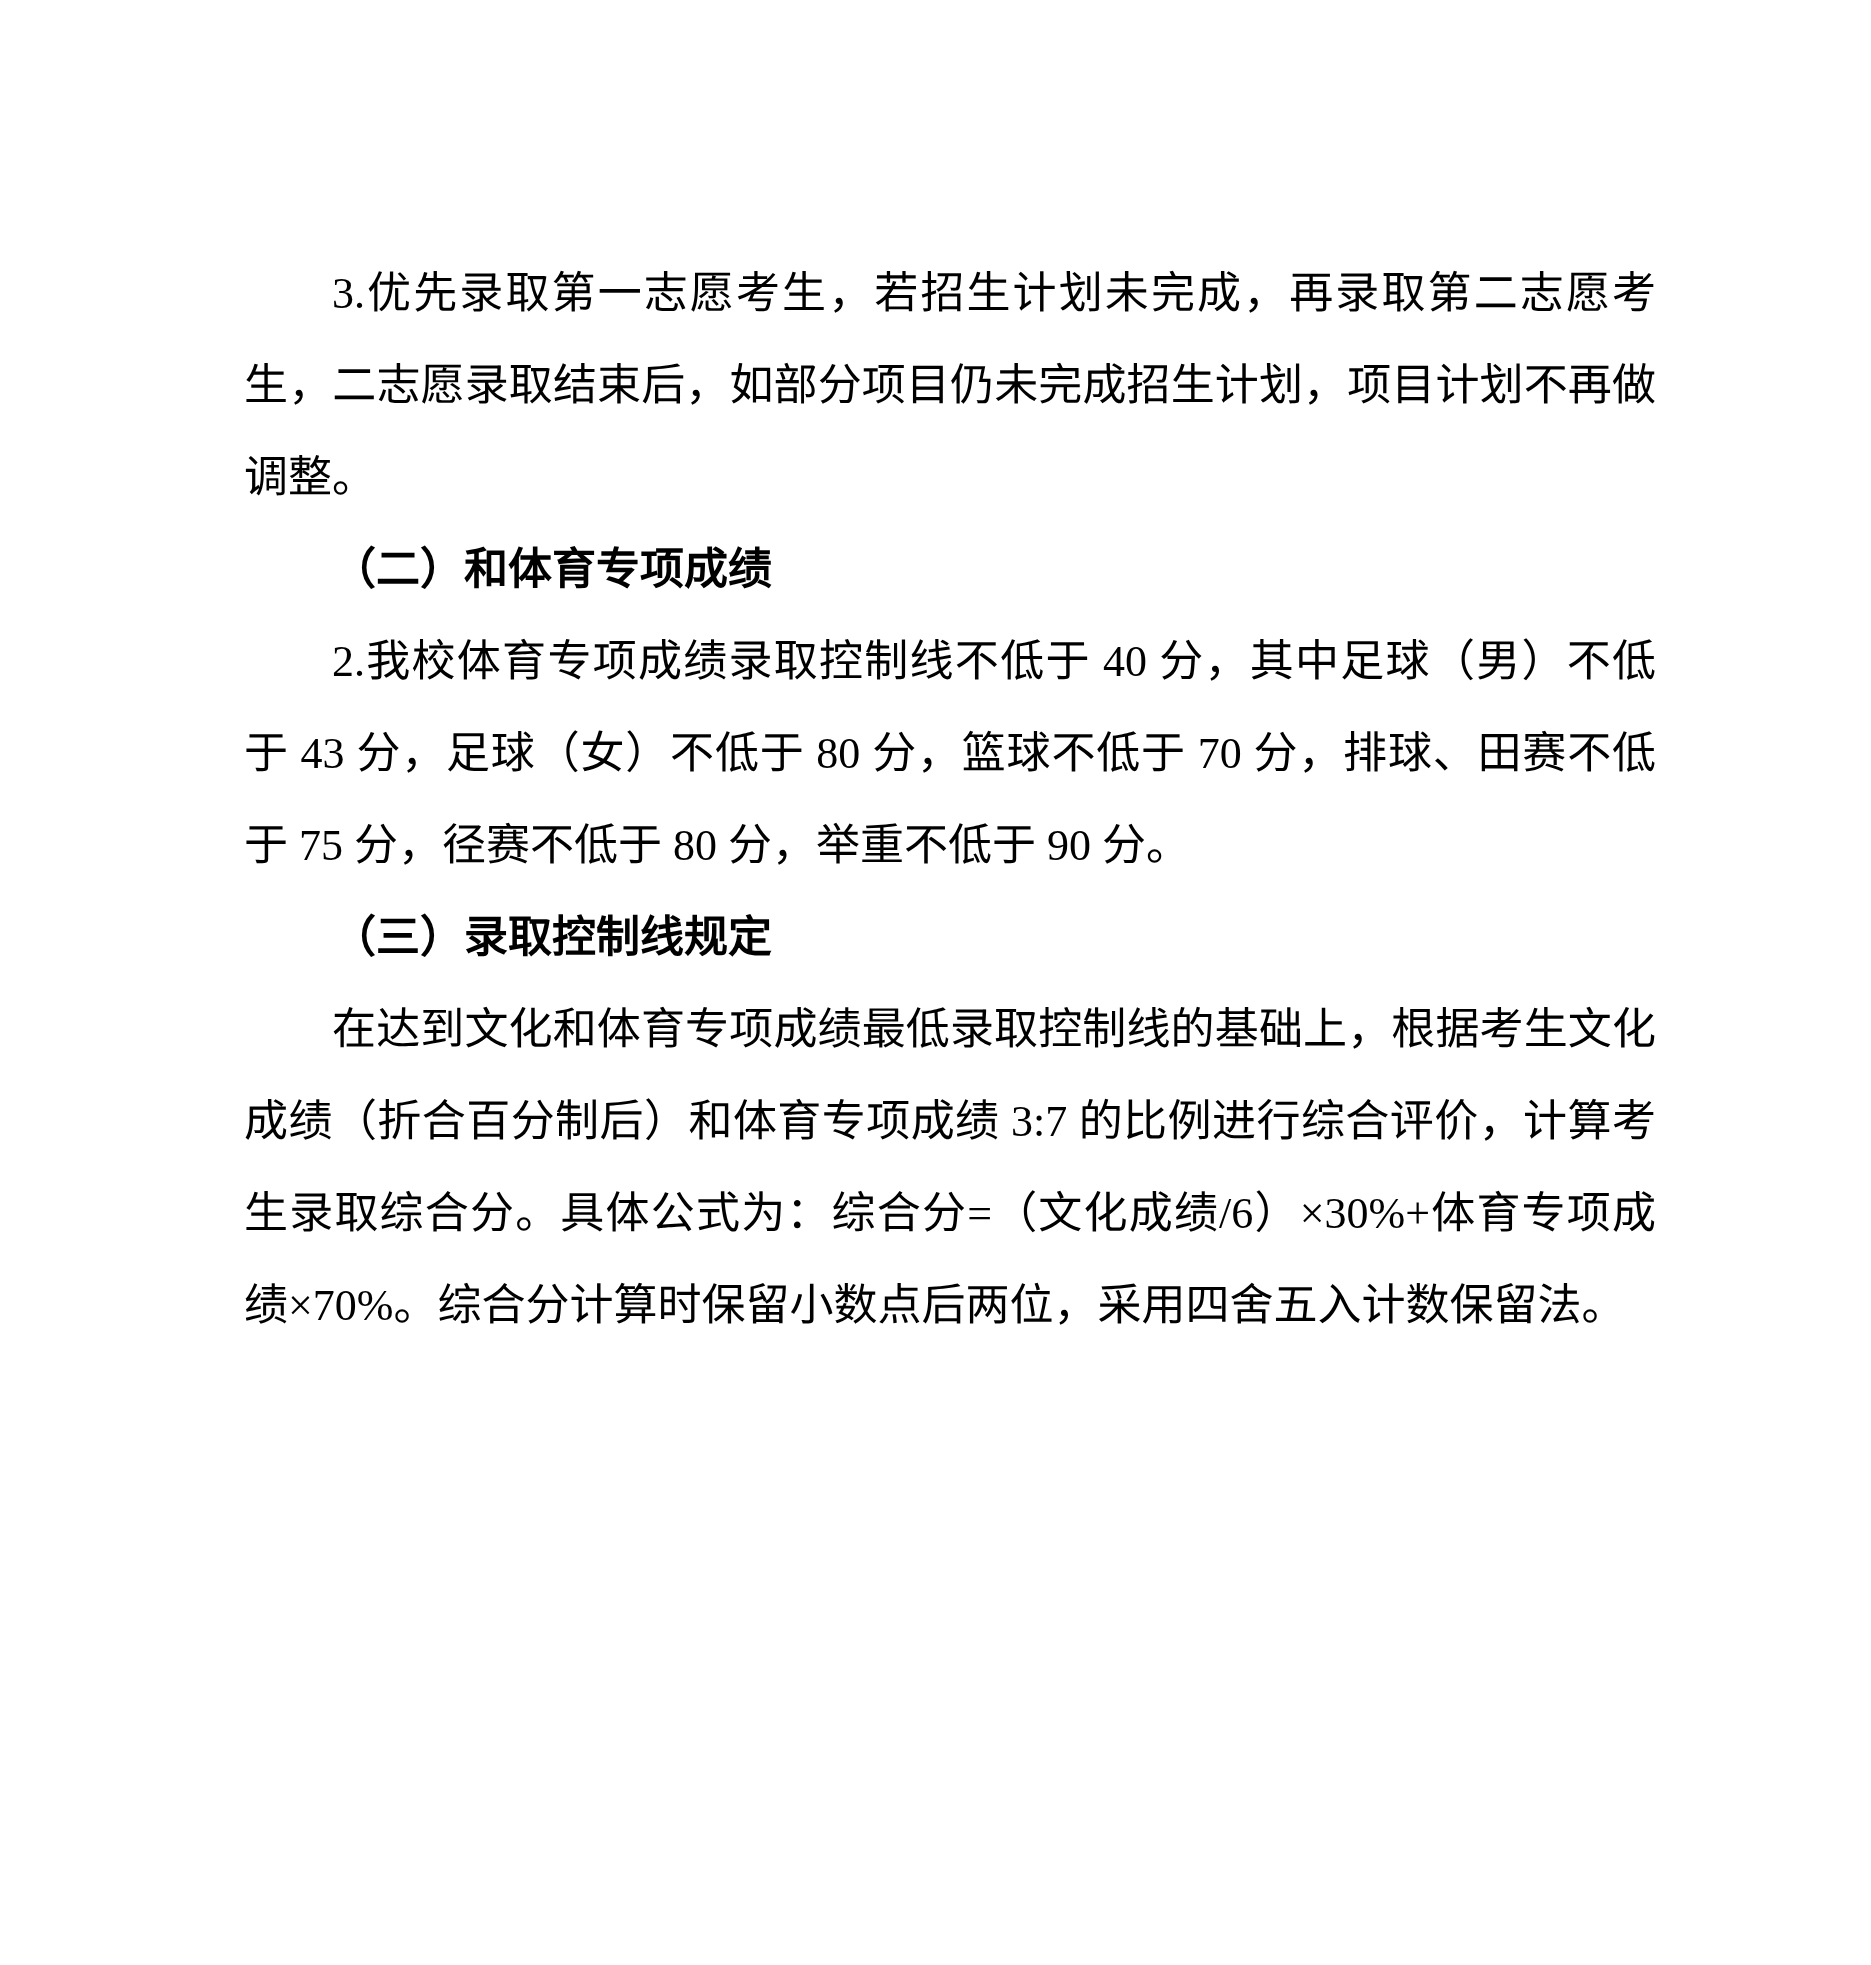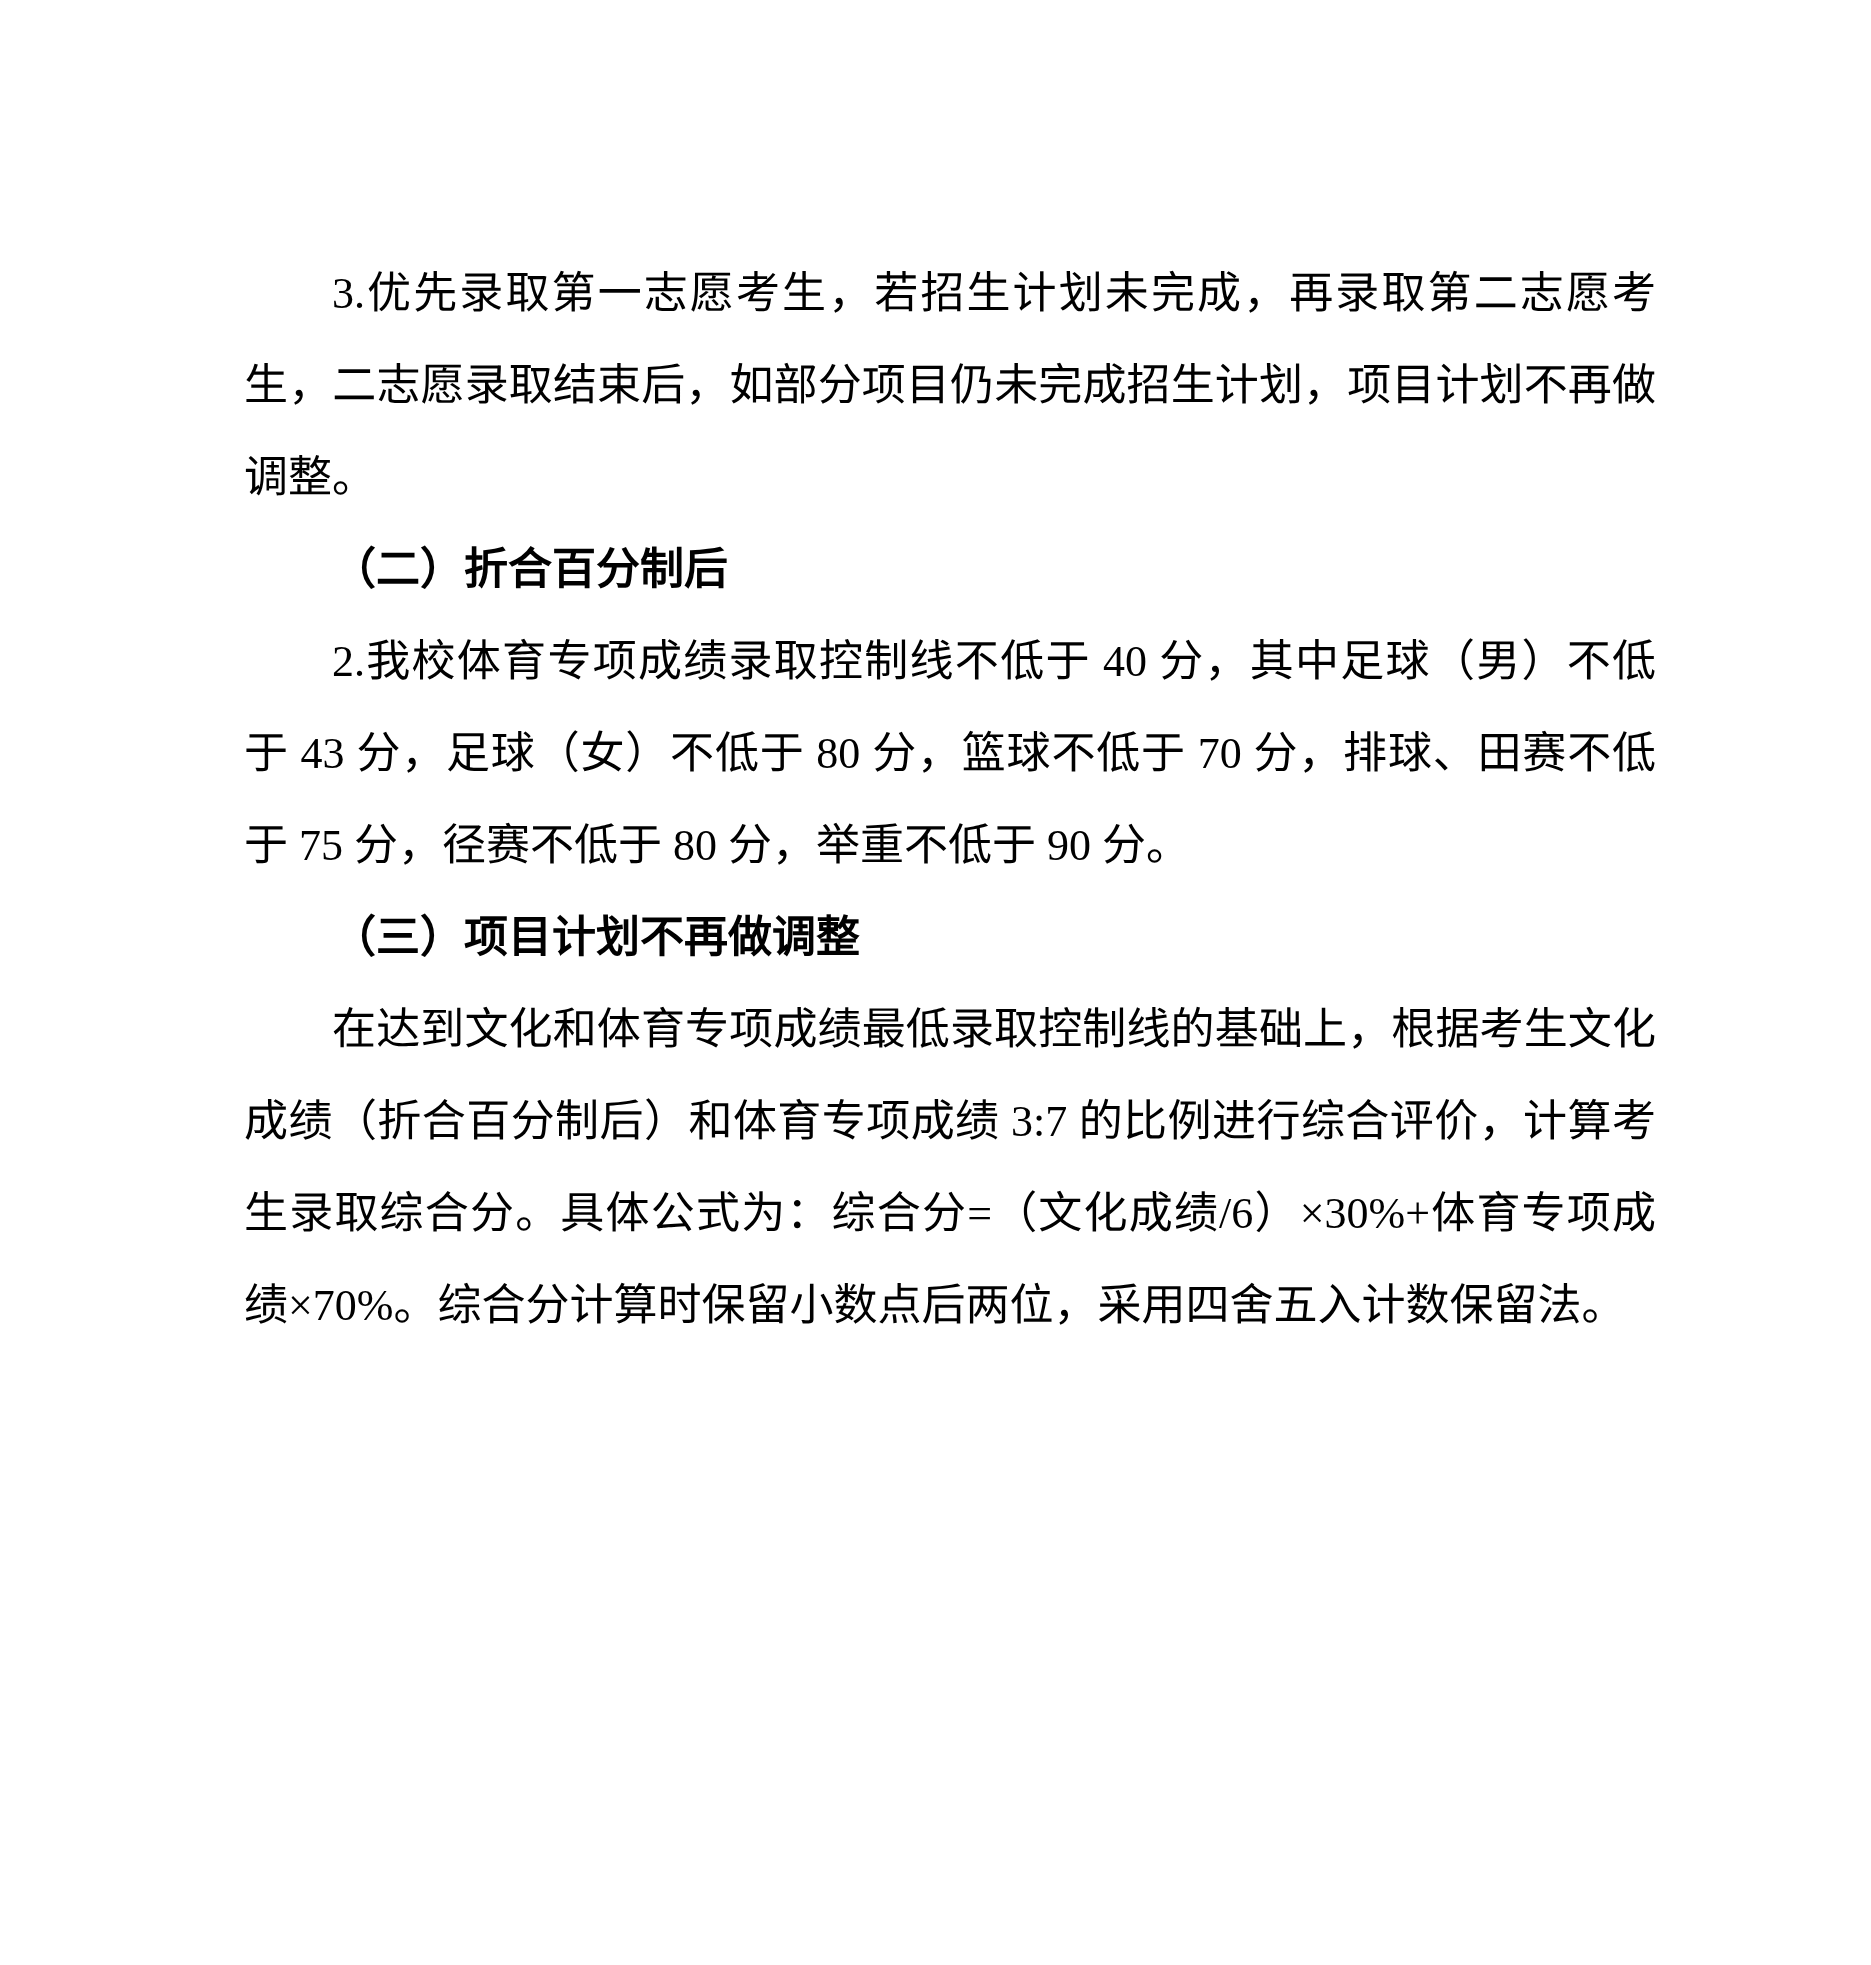--- a/index.html
+++ b/index.html
@@ -39,21 +39,21 @@
     text-indent: 2em;
     font-weight: bold;
   }
 </style>
 </head>
 <body>
 
 <div class="page">
   <div class="content">
     <p class="para indent">3.优先录取第一志愿考生，若招生计划未完成，再录取第二志愿考生，二志愿录取结束后，如部分项目仍未完成招生计划，项目计划不再做调整。</p>
-    <p class="para heading">（二）折合百分制后</p>
+    <p class="para heading">（二）和体育专项成绩</p>
     <p class="para indent">2.我校体育专项成绩录取控制线不低于 40 分，其中足球（男）不低于 43 分，足球（女）不低于 80 分，篮球不低于 70 分，排球、田赛不低于 75 分，径赛不低于 80 分，举重不低于 90 分。</p>
-    <p class="para heading">（三）项目计划不再做调整</p>
+    <p class="para heading">（三）录取控制线规定</p>
     <p class="para indent">在达到文化和体育专项成绩最低录取控制线的基础上，根据考生文化成绩（折合百分制后）和体育专项成绩 3:7 的比例进行综合评价，计算考生录取综合分。具体公式为：综合分=（文化成绩/6）×30%+体育专项成绩×70%。综合分计算时保留小数点后两位，采用四舍五入计数保留法。</p>
 
   </div>
 
 </div>
 
 
 </body></html>

